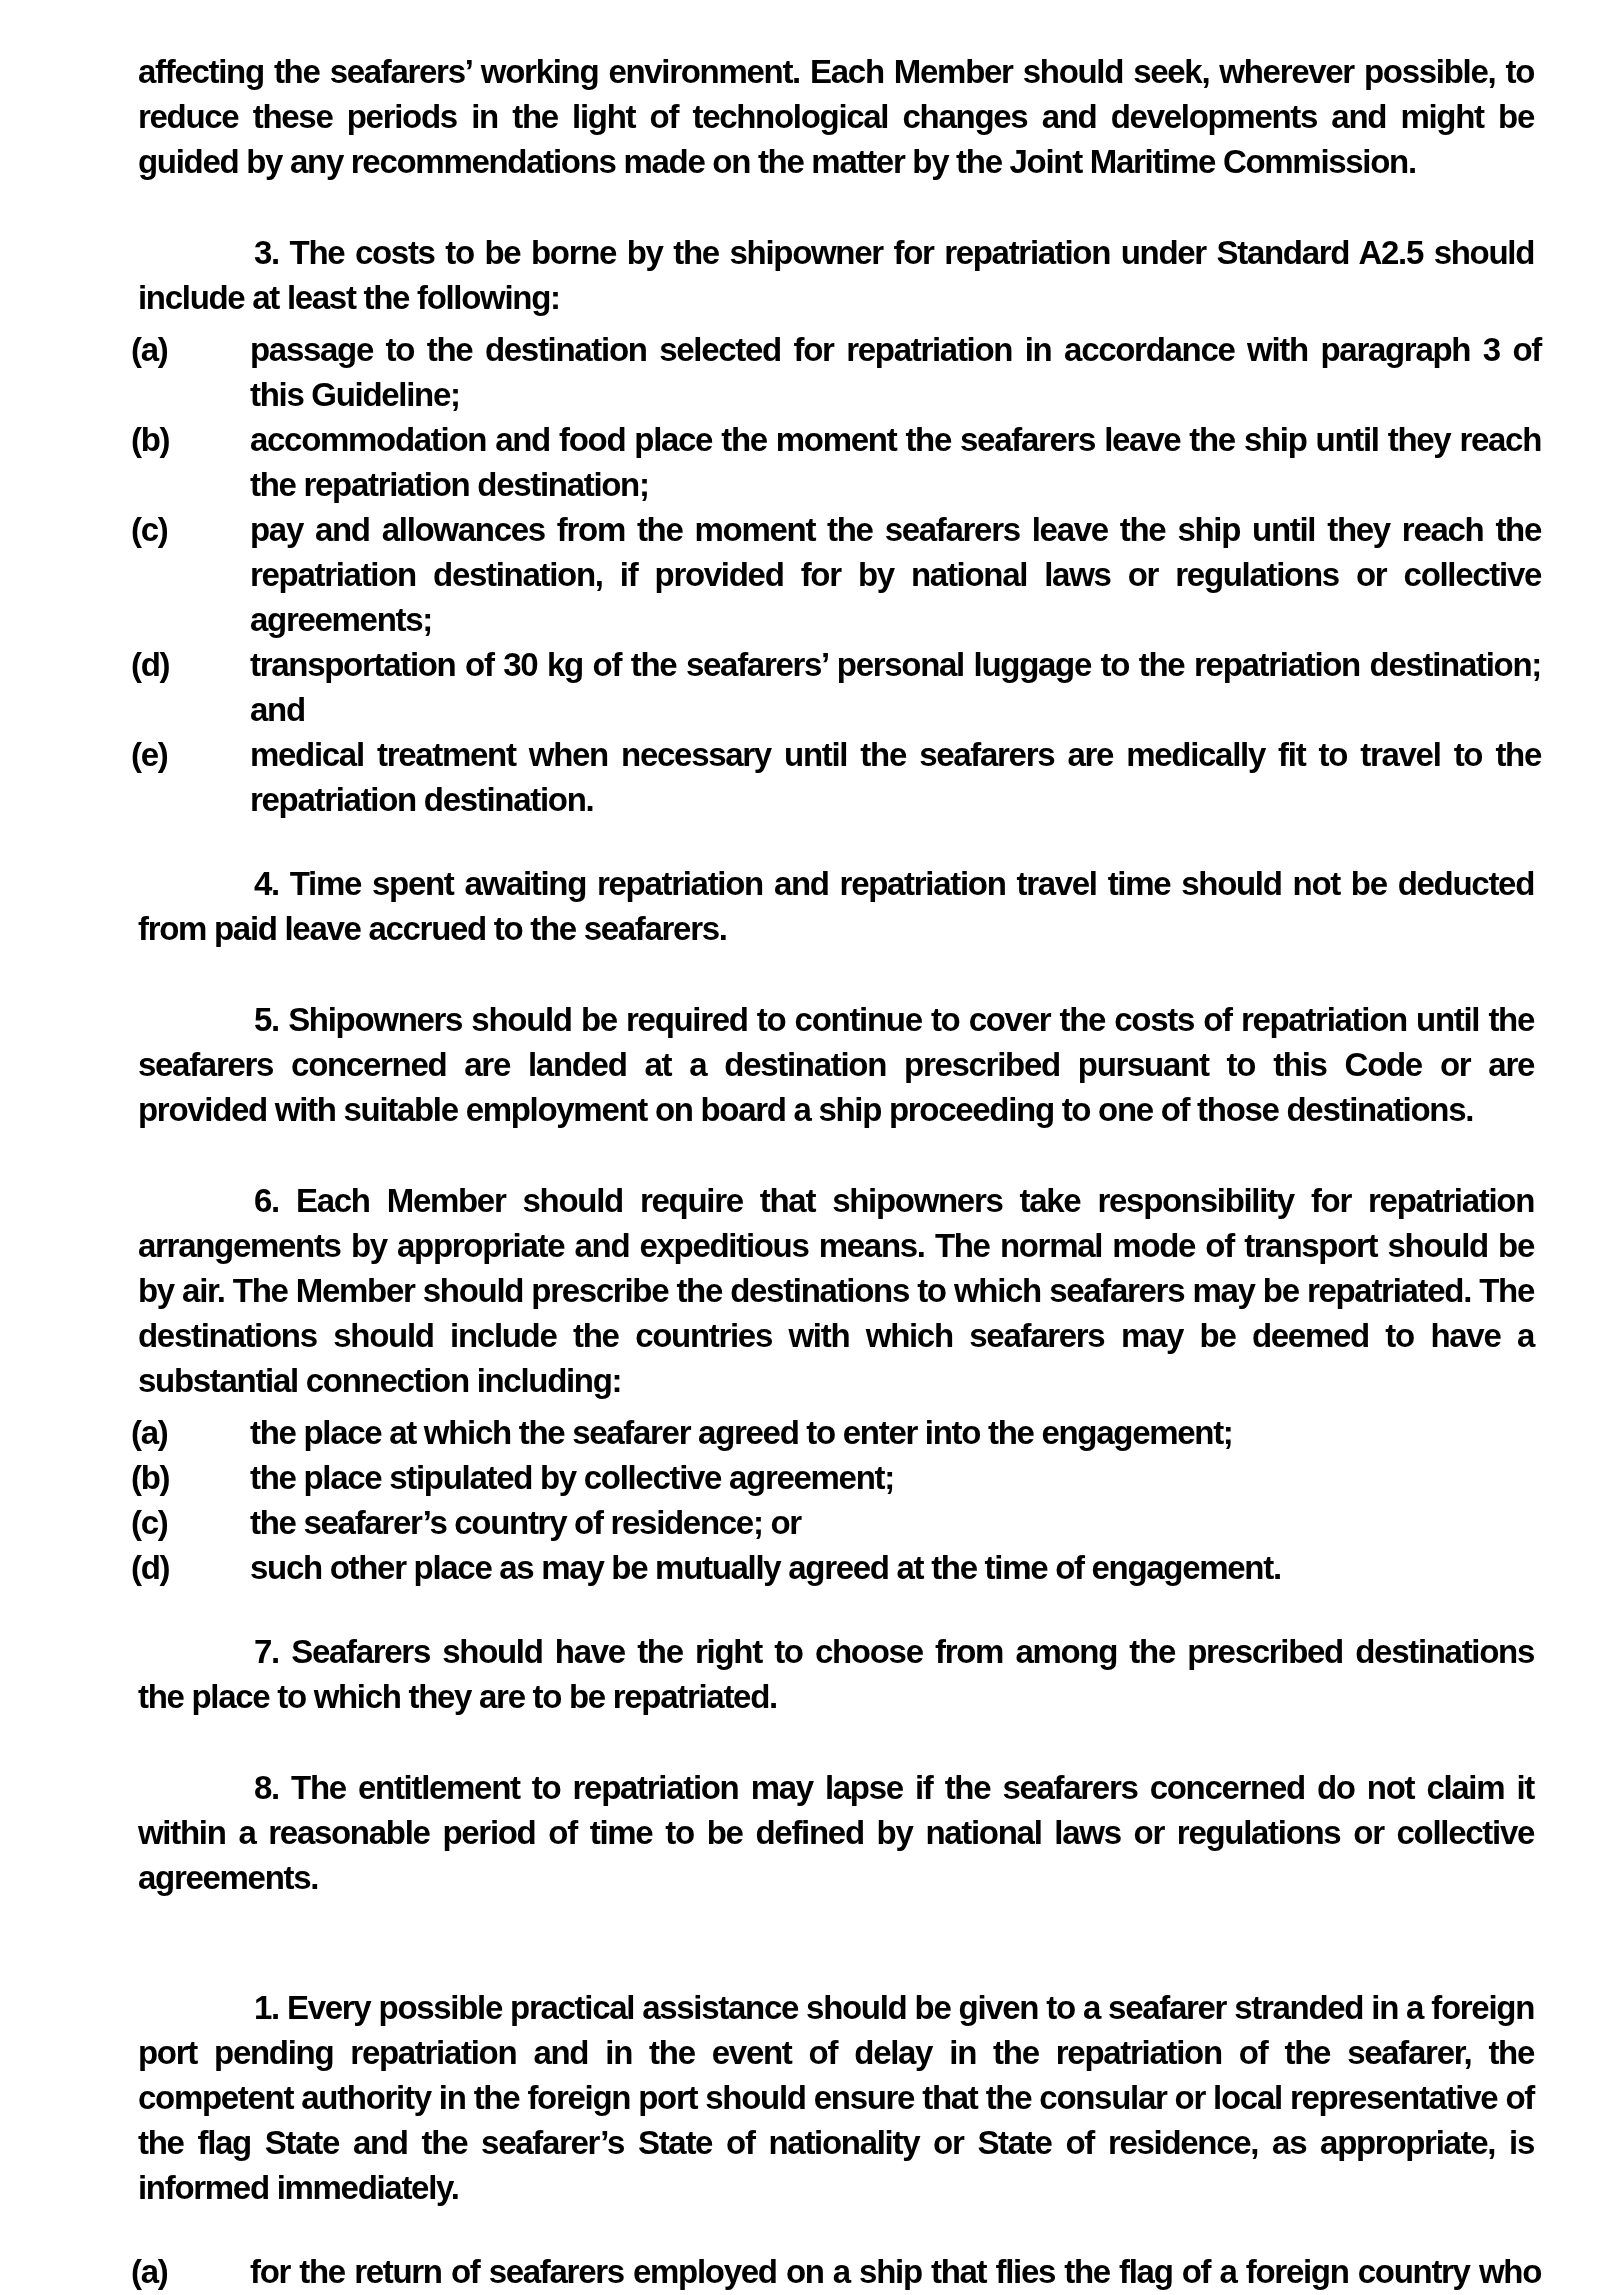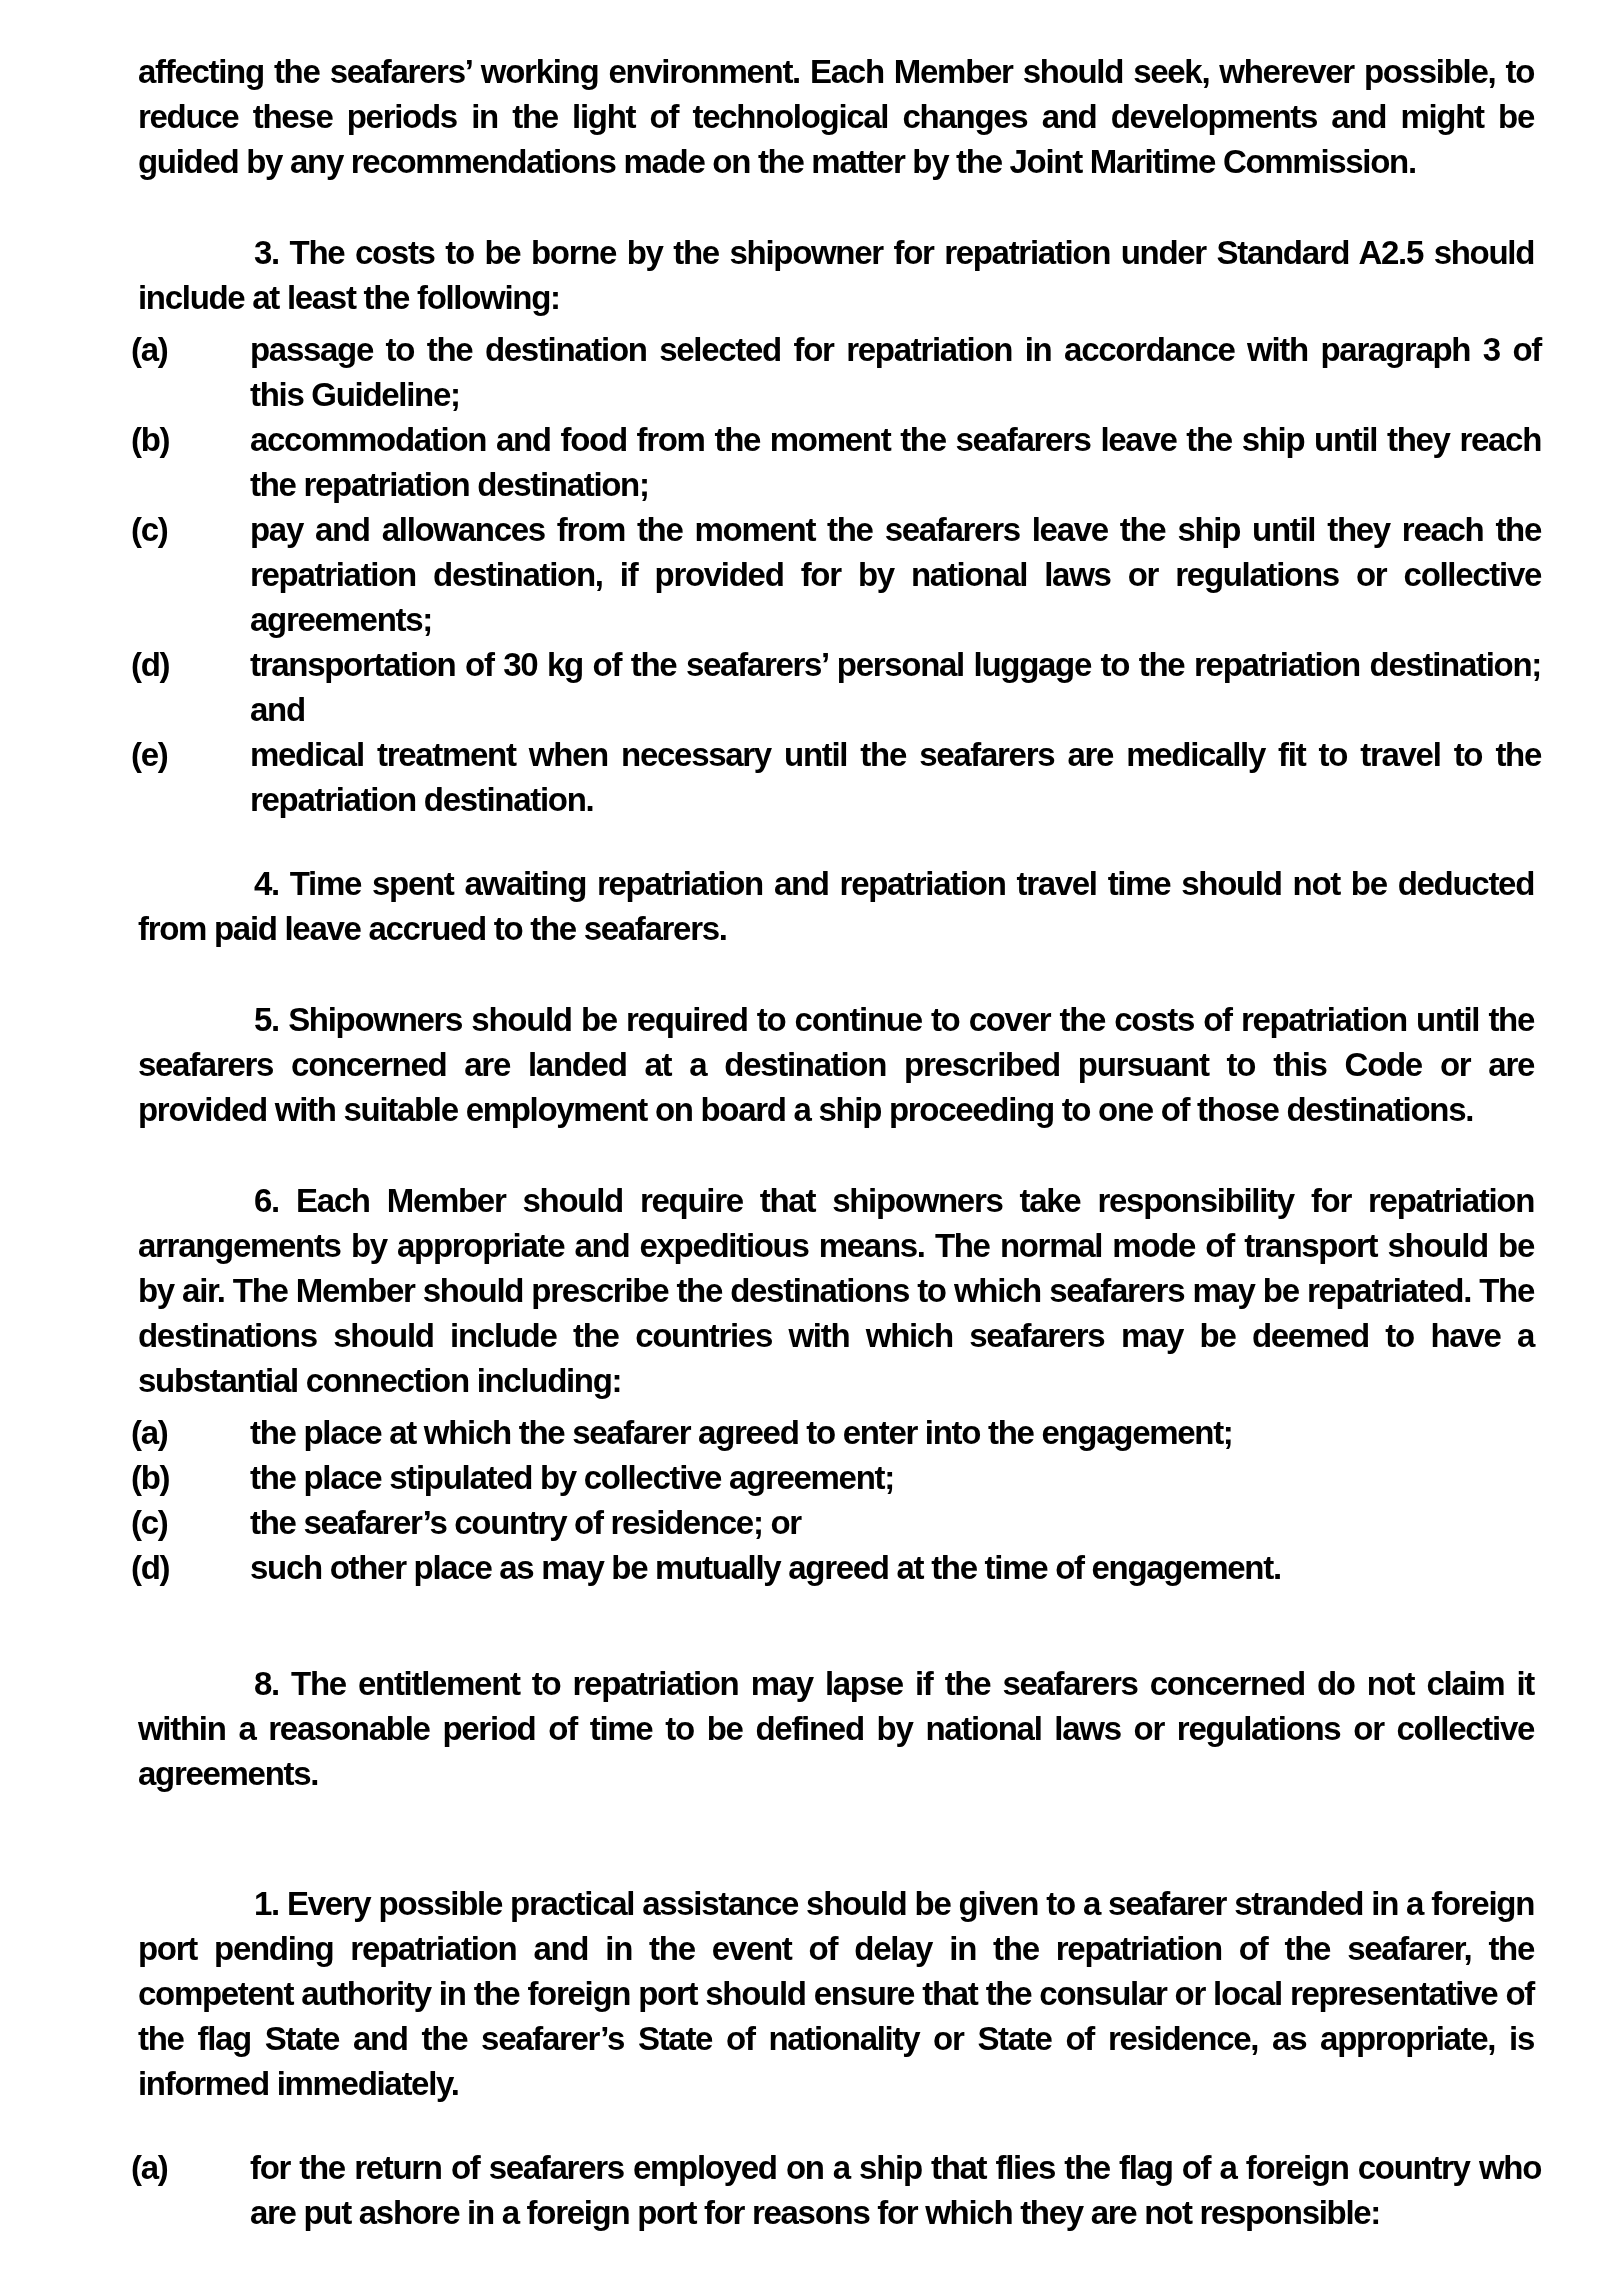--- a/index.html
+++ b/index.html
@@ -28,21 +28,21 @@
   <div class="gap-s"></div>
 
   <p class="p indent">3. The costs to be borne by the shipowner for repatriation under Standard A2.5 should include at least the following:</p>
   <div>
     <div class="item">
         <span class="lbl">(a)</span>
         <span class="txt">passage to the destination selected for repatriation in accordance with paragraph 3 of this Guideline;</span>
       </div>
     <div class="item">
         <span class="lbl">(b)</span>
-        <span class="txt">accommodation and food from the moment the seafarers leave the ship until they reach the repatriation destination;</span>
+        <span class="txt">accommodation and food place the moment the seafarers leave the ship until they reach the repatriation destination;</span>
       </div>
     <div class="item">
         <span class="lbl">(c)</span>
         <span class="txt">pay and allowances from the moment the seafarers leave the ship until they reach the repatriation destination, if provided for by national laws or regulations or collective agreements;</span>
       </div>
     <div class="item">
         <span class="lbl">(d)</span>
         <span class="txt">transportation of 30 kg of the seafarers’ personal luggage to the repatriation destination; and</span>
       </div>
     <div class="item">
@@ -72,20 +72,21 @@
         <span class="lbl">(c)</span>
         <span class="txt">the seafarer’s country of residence; or</span>
       </div>
     <div class="item">
         <span class="lbl">(d)</span>
         <span class="txt">such other place as may be mutually agreed at the time of engagement.</span>
       </div>
   </div>
   <div class="gap-s"></div>
 
+  <p class="p indent">7. Seafarers should have the right to choose from among the prescribed destinations the place to which they are to be repatriated.</p>
   <div class="gap-s"></div>
 
   <p class="p indent">8. The entitlement to repatriation may lapse if the seafarers concerned do not claim it within a reasonable period of time to be defined by national laws or regulations or collective agreements.</p>
   <div class="gap"></div>
 
   <div class="gap-s"></div>
 
   <p class="p indent">1. Every possible practical assistance should be given to a seafarer stranded in a foreign port pending repatriation and in the event of delay in the repatriation of the seafarer, the competent authority in the foreign port should ensure that the consular or local representative of the flag State and the seafarer’s State of nationality or State of residence, as appropriate, is informed immediately.</p>
   <div class="gap-s"></div>
 

